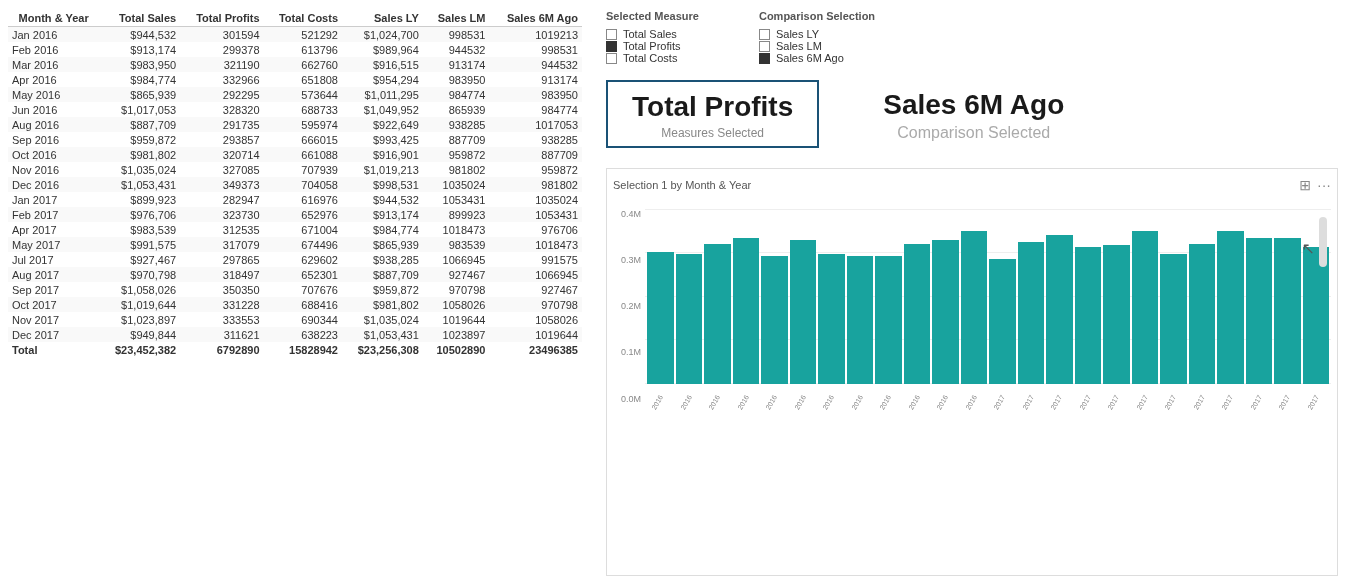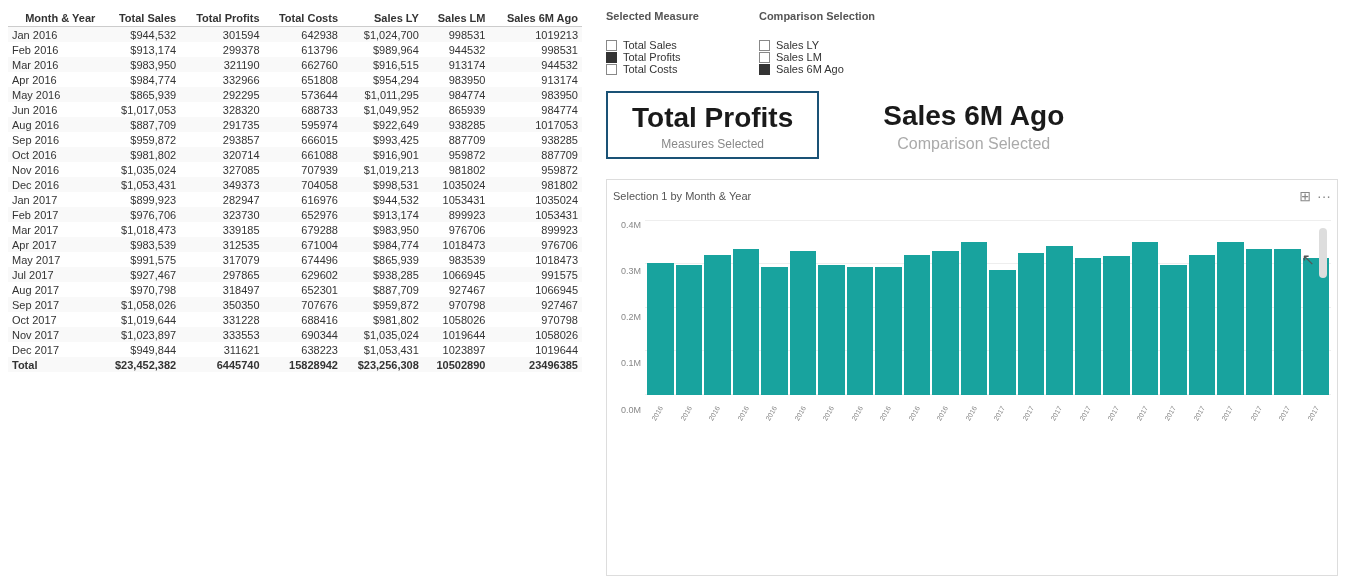--- a/index.html
+++ b/index.html
@@ -20,21 +20,21 @@
       flex-shrink: 0;
     }
 
     table {
       width: 100%;
       border-collapse: collapse;
       font-size: 11px;
     }
 
     thead th {
-      text-align: right;
+      text-align: center;
       font-weight: 600;
       color: #333;
       padding: 2px 4px;
       border-bottom: 1px solid #ccc;
       white-space: nowrap;
     }
 
     tbody tr td {
       padding: 1.5px 4px;
       color: #333;
@@ -55,21 +55,21 @@
       flex-direction: column;
     }
 
     
     .legend-row {
       display: flex;
       gap: 60px;
       margin-bottom: 16px;
     }
 
-    .legend-group { display: flex; flex-direction: column; gap: 13px; }
+    .legend-group { display: flex; flex-direction: column; gap: 2px; }
     .legend-title {
       font-size: 11px;
       font-weight: 600;
       color: #555;
       margin-bottom: 4px;
     }
 
     .legend-item {
       display: flex;
       align-items: center;
@@ -273,21 +273,21 @@
           <th class="right">Sales LY</th>
           <th class="right">Sales LM</th>
           <th class="right">Sales 6M Ago</th>
         </tr>
     </thead>
     <tbody id="table-body">
         <tr>
           <td>Jan 2016</td>
           <td class="right">$944,532</td>
           <td class="right">301594</td>
-          <td class="right">642938</td>
+          <td class="right">521292</td>
           <td class="right">$1,024,700</td>
           <td class="right">998531</td>
           <td class="right">1019213</td>
         </tr>
         <tr>
           <td>Feb 2016</td>
           <td class="right">$913,174</td>
           <td class="right">299378</td>
           <td class="right">613796</td>
           <td class="right">$989,964</td>
@@ -387,29 +387,20 @@
         <tr>
           <td>Feb 2017</td>
           <td class="right">$976,706</td>
           <td class="right">323730</td>
           <td class="right">652976</td>
           <td class="right">$913,174</td>
           <td class="right">899923</td>
           <td class="right">1053431</td>
         </tr>
         <tr>
-          <td>Mar 2017</td>
-          <td class="right">$1,018,473</td>
-          <td class="right">339185</td>
-          <td class="right">679288</td>
-          <td class="right">$983,950</td>
-          <td class="right">976706</td>
-          <td class="right">899923</td>
-        </tr>
-        <tr>
           <td>Apr 2017</td>
           <td class="right">$983,539</td>
           <td class="right">312535</td>
           <td class="right">671004</td>
           <td class="right">$984,774</td>
           <td class="right">1018473</td>
           <td class="right">976706</td>
         </tr>
         <tr>
           <td>May 2017</td>
@@ -470,21 +461,21 @@
           <td class="right">$949,844</td>
           <td class="right">311621</td>
           <td class="right">638223</td>
           <td class="right">$1,053,431</td>
           <td class="right">1023897</td>
           <td class="right">1019644</td>
         </tr>
         <tr class="bold-row">
           <td>Total</td>
           <td class="right">$23,452,382</td>
-          <td class="right">6445740</td>
+          <td class="right">6792890</td>
           <td class="right">15828942</td>
           <td class="right">$23,256,308</td>
           <td class="right">10502890</td>
           <td class="right">23496385</td>
         </tr>
       </tbody>
   </table>
 </div>
 
 <div class="right-panel">

